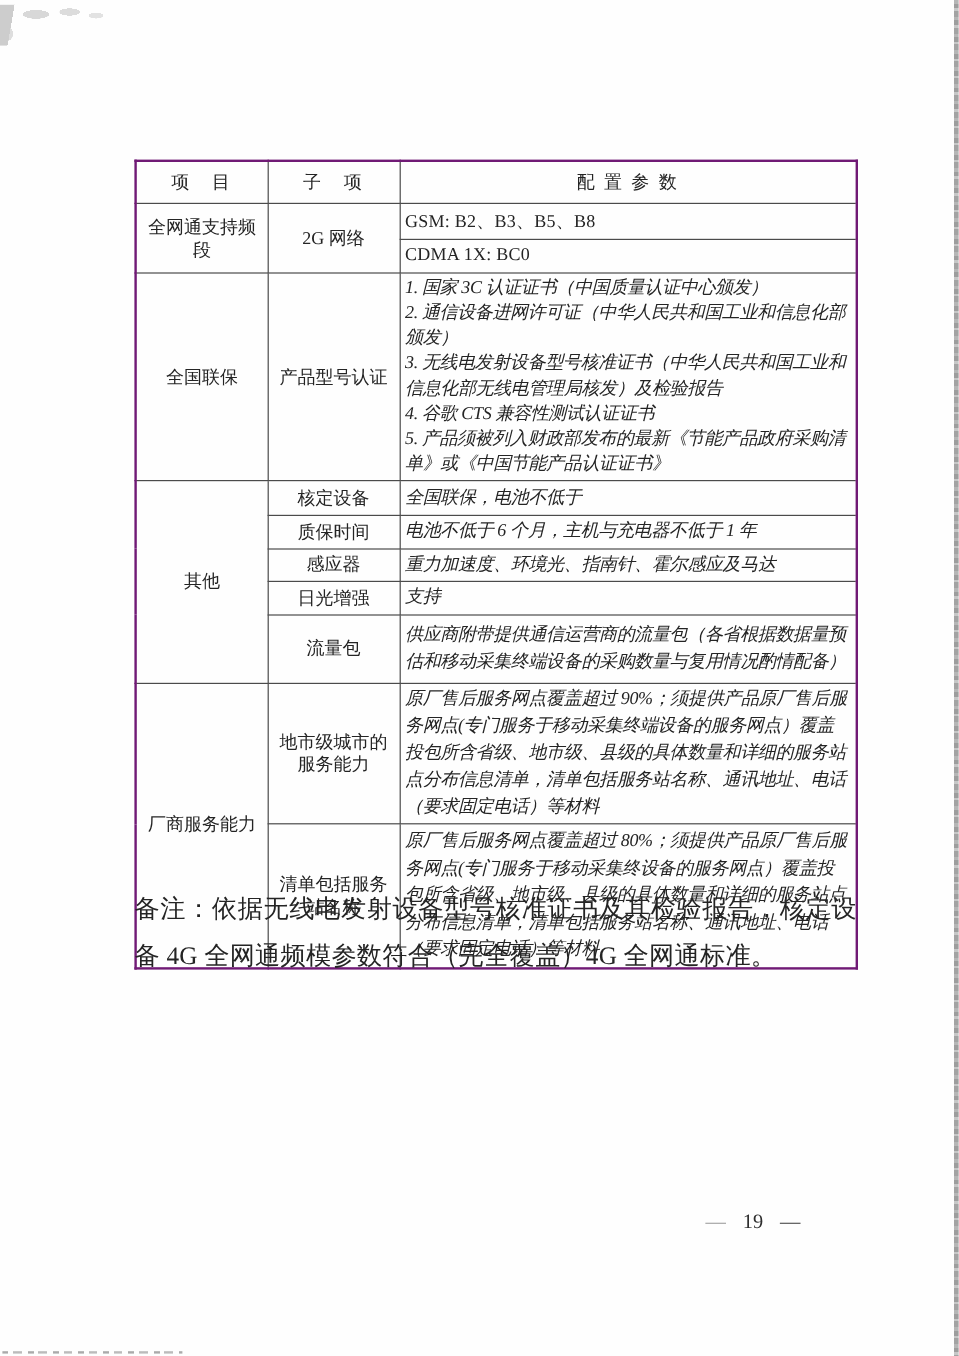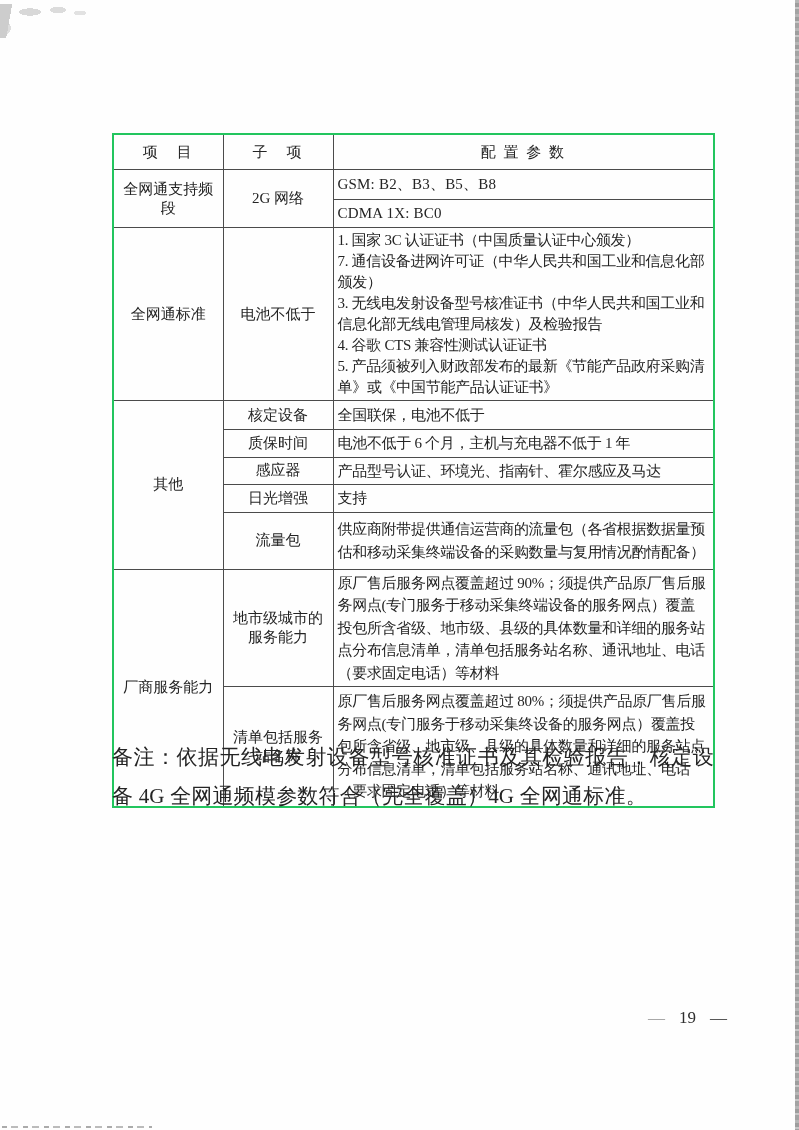--- a/index.html
+++ b/index.html
@@ -23,35 +23,36 @@
   }
   table.spec th,table.spec td{
     border:1px solid #4b4b4b;
     font-weight:normal;
     font-size:15px;
     color:#242424;
     vertical-align:middle;
     padding:2px 4px;
     overflow:hidden;
   }
-  table.spec{border:2px solid #22c55e;}
+  table.spec{border:2px solid #701a75;}
   th.hdr{
     height:30px;
     text-align:center;
     letter-spacing:2px;
     font-size:15.5px;
     border-bottom:1.5px solid #3e3e3e;
   }
   td.c{text-align:center;}
   td.params{
     text-align:left;
     font-size:14px;
     letter-spacing:-0.3px;
     line-height:1.5;
     padding:4px 6px 4px 10px;
+    font-style:italic;
   }
   td.latin{
     font-size:14px;
     letter-spacing:0.2px;
     padding-left:10px;
   }
   .h-gsm{height:25px;margin-top:25px;}
   .h-cdma{height:23px;}
   .h-qual{height:148px;}
   .h-s1{height:24px;}
@@ -67,21 +68,21 @@
   .footnote{
     position:absolute;left:112px;top:738px;width:602px;
     font-size:21px;line-height:1.85;
     text-align:justify;
     color:#242424;
     letter-spacing:0.2px;
   }
 
   
   .page-num{
-    position:absolute;left:648px;top:1008px;
+    position:absolute;left:588px;top:1008px;
     font-size:17px;white-space:nowrap;
   }
   .page-num .dash-l{color:#9a9a9a;margin-right:14px;letter-spacing:0;}
   .page-num .num{color:#2e2e2e;}
   .page-num .dash-r{color:#3a3a3a;margin-left:14px;}
 
   
   .scan-edge-right{
     position:absolute;right:0;top:0;width:4px;height:1130px;
     background:repeating-linear-gradient(180deg,
@@ -128,42 +129,42 @@
     </tr>
     <tr>
       <td class="c" rowspan="2">全网通支持频段</td>
       <td class="c" rowspan="2">2G 网络</td>
       <td class="latin h-gsm">GSM: B2、B3、B5、B8</td>
     </tr>
     <tr>
       <td class="latin h-cdma">CDMA 1X: BC0</td>
     </tr>
     <tr>
-      <td class="c">全网通标准</td>
-      <td class="c">电池不低于</td>
+      <td class="c">全国联保</td>
+      <td class="c">产品型号认证</td>
       <td class="params h-qual">
         <p class="qline">1. 国家 3C 认证证书（中国质量认证中心颁发）</p>
-        <p class="qline">7. 通信设备进网许可证（中华人民共和国工业和信息化部颁发）</p>
+        <p class="qline">2. 通信设备进网许可证（中华人民共和国工业和信息化部颁发）</p>
         <p class="qline">3. 无线电发射设备型号核准证书（中华人民共和国工业和信息化部无线电管理局核发）及检验报告</p>
         <p class="qline">4. 谷歌 CTS 兼容性测试认证证书</p>
         <p class="qline">5. 产品须被列入财政部发布的最新《节能产品政府采购清单》或《中国节能产品认证证书》</p>
       </td>
     </tr>
     <tr>
       <td class="c" rowspan="5">其他</td>
       <td class="c h-s1">核定设备</td>
       <td class="params">全国联保，电池不低于</td>
     </tr>
     <tr>
       <td class="c h-s2">质保时间</td>
       <td class="params">电池不低于 6 个月，主机与充电器不低于 1 年</td>
     </tr>
     <tr>
       <td class="c h-s3">感应器</td>
-      <td class="params">产品型号认证、环境光、指南针、霍尔感应及马达</td>
+      <td class="params">重力加速度、环境光、指南针、霍尔感应及马达</td>
     </tr>
     <tr>
       <td class="c h-s4">日光增强</td>
       <td class="params">支持</td>
     </tr>
     <tr>
       <td class="c h-s5">流量包</td>
       <td class="params">供应商附带提供通信运营商的流量包（各省根据数据量预估和移动采集终端设备的采购数量与复用情况酌情配备）</td>
     </tr>
     <tr>

